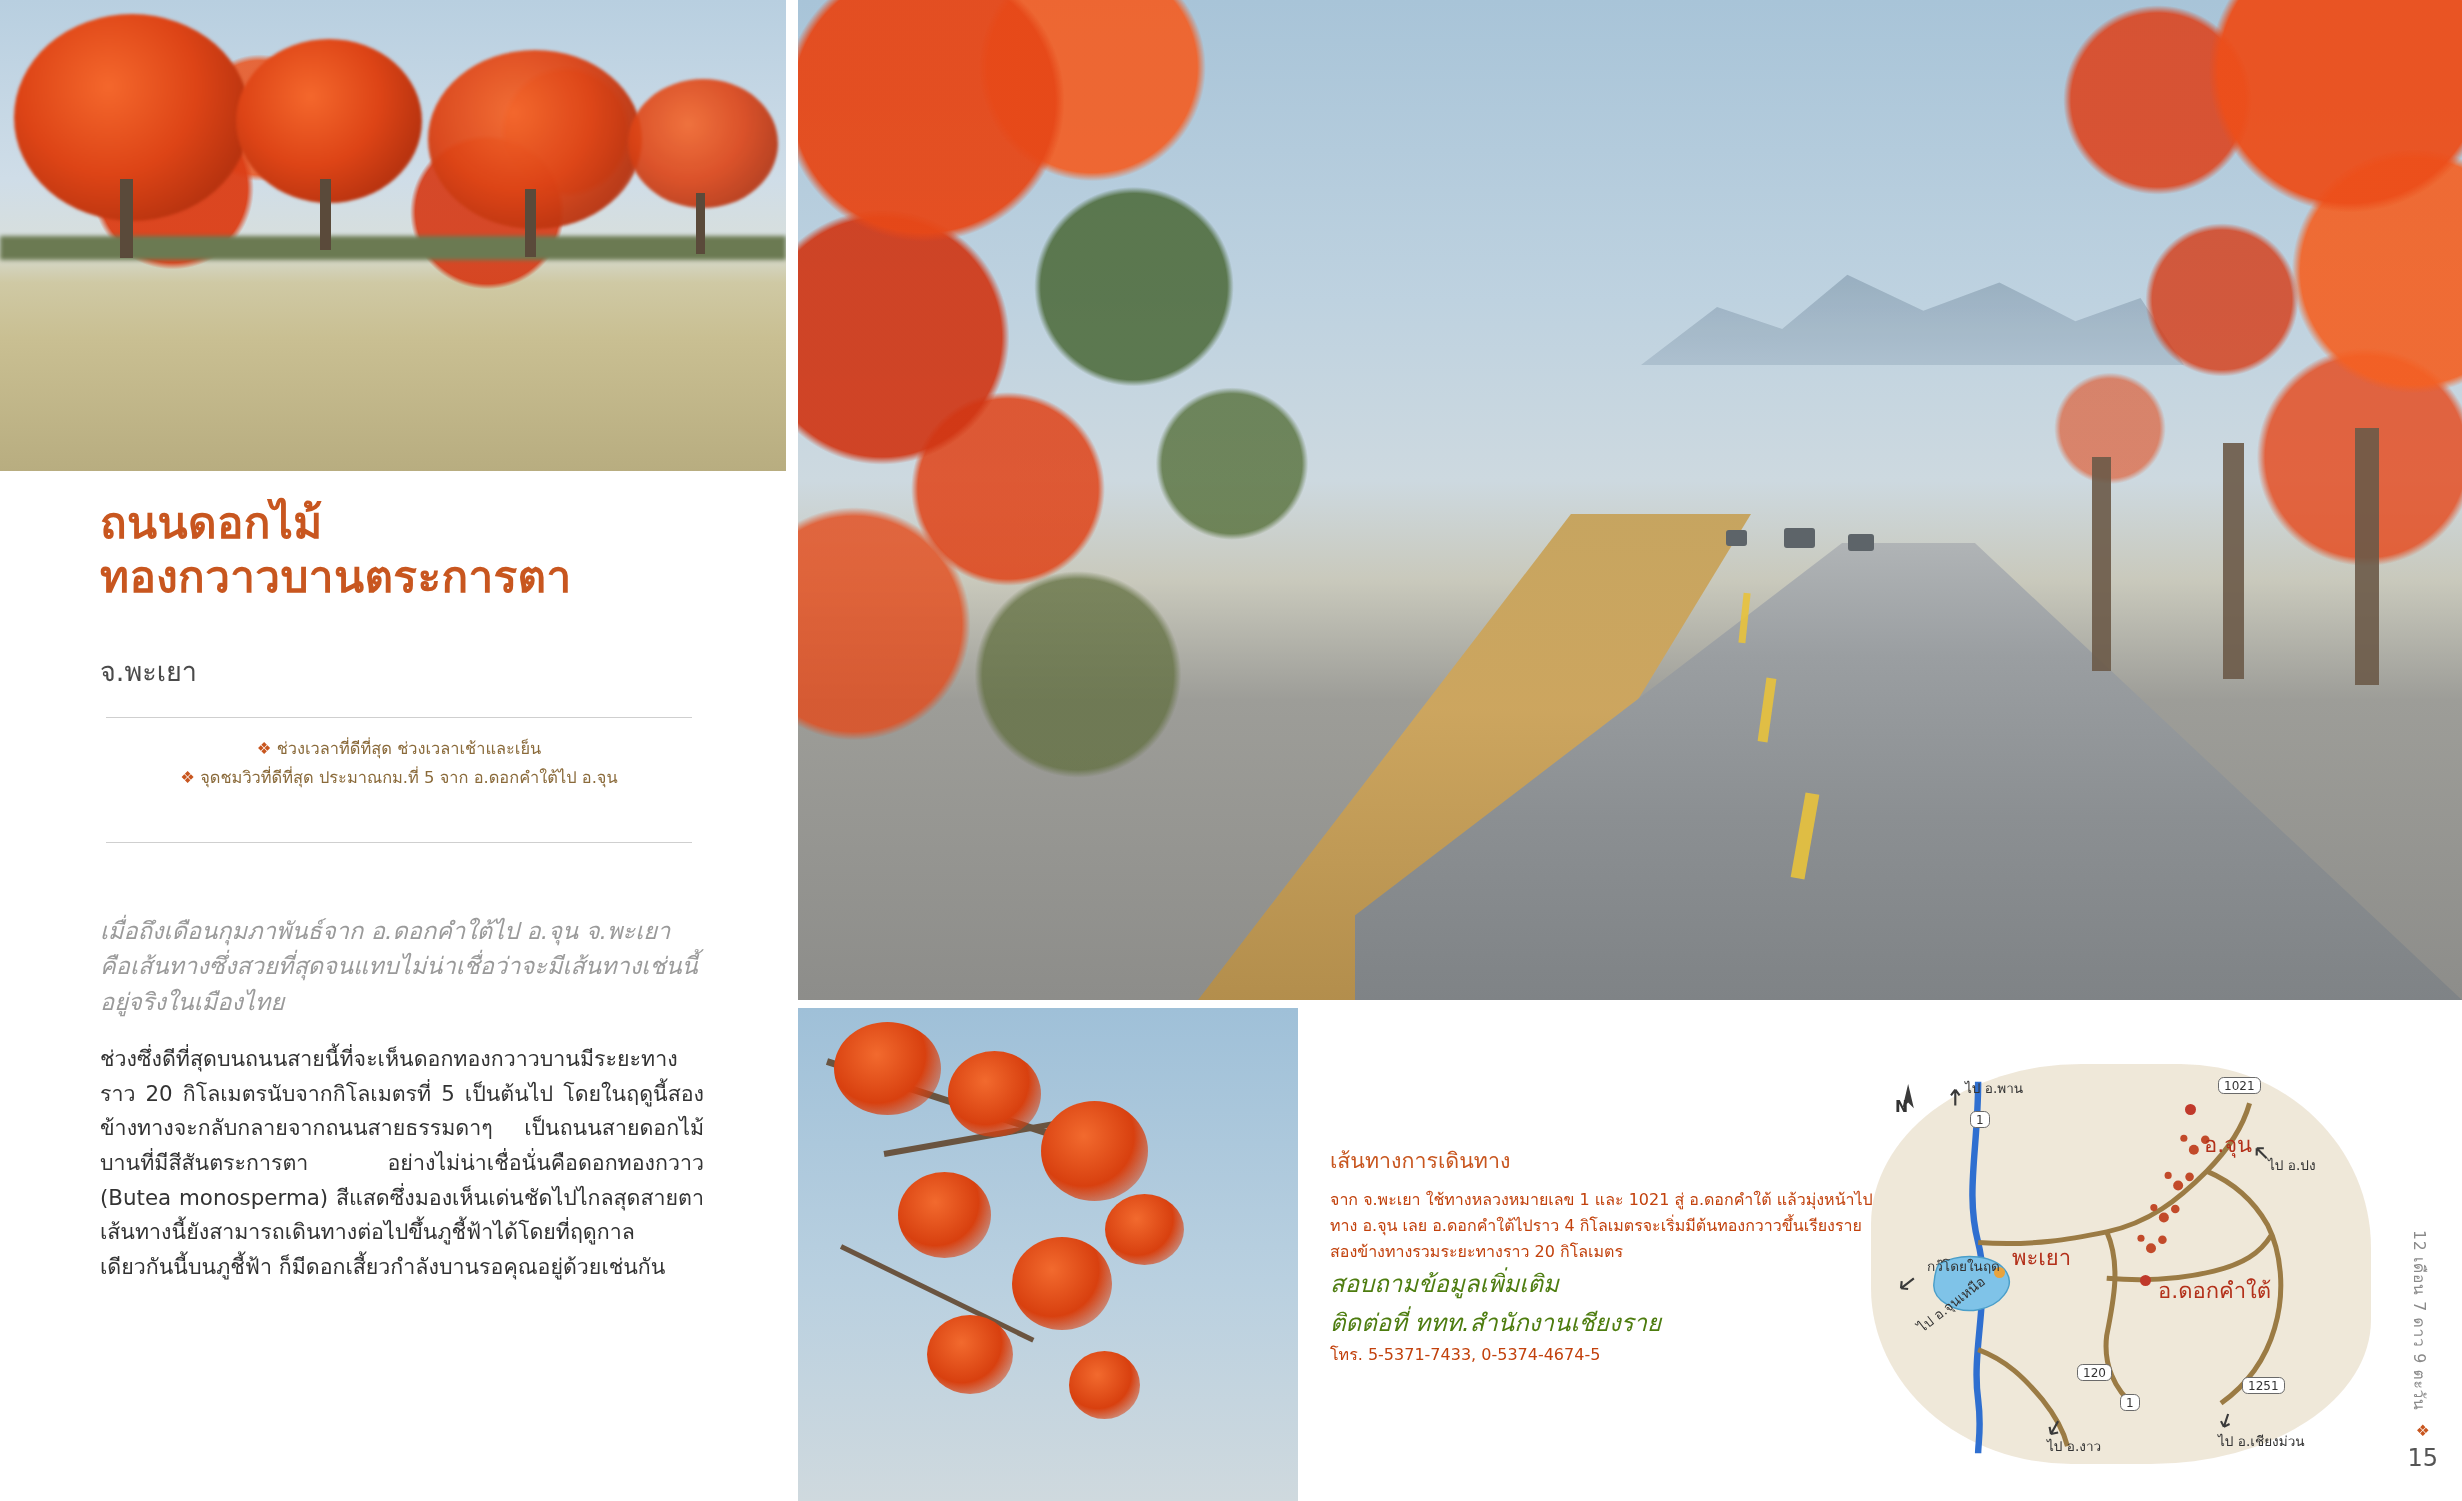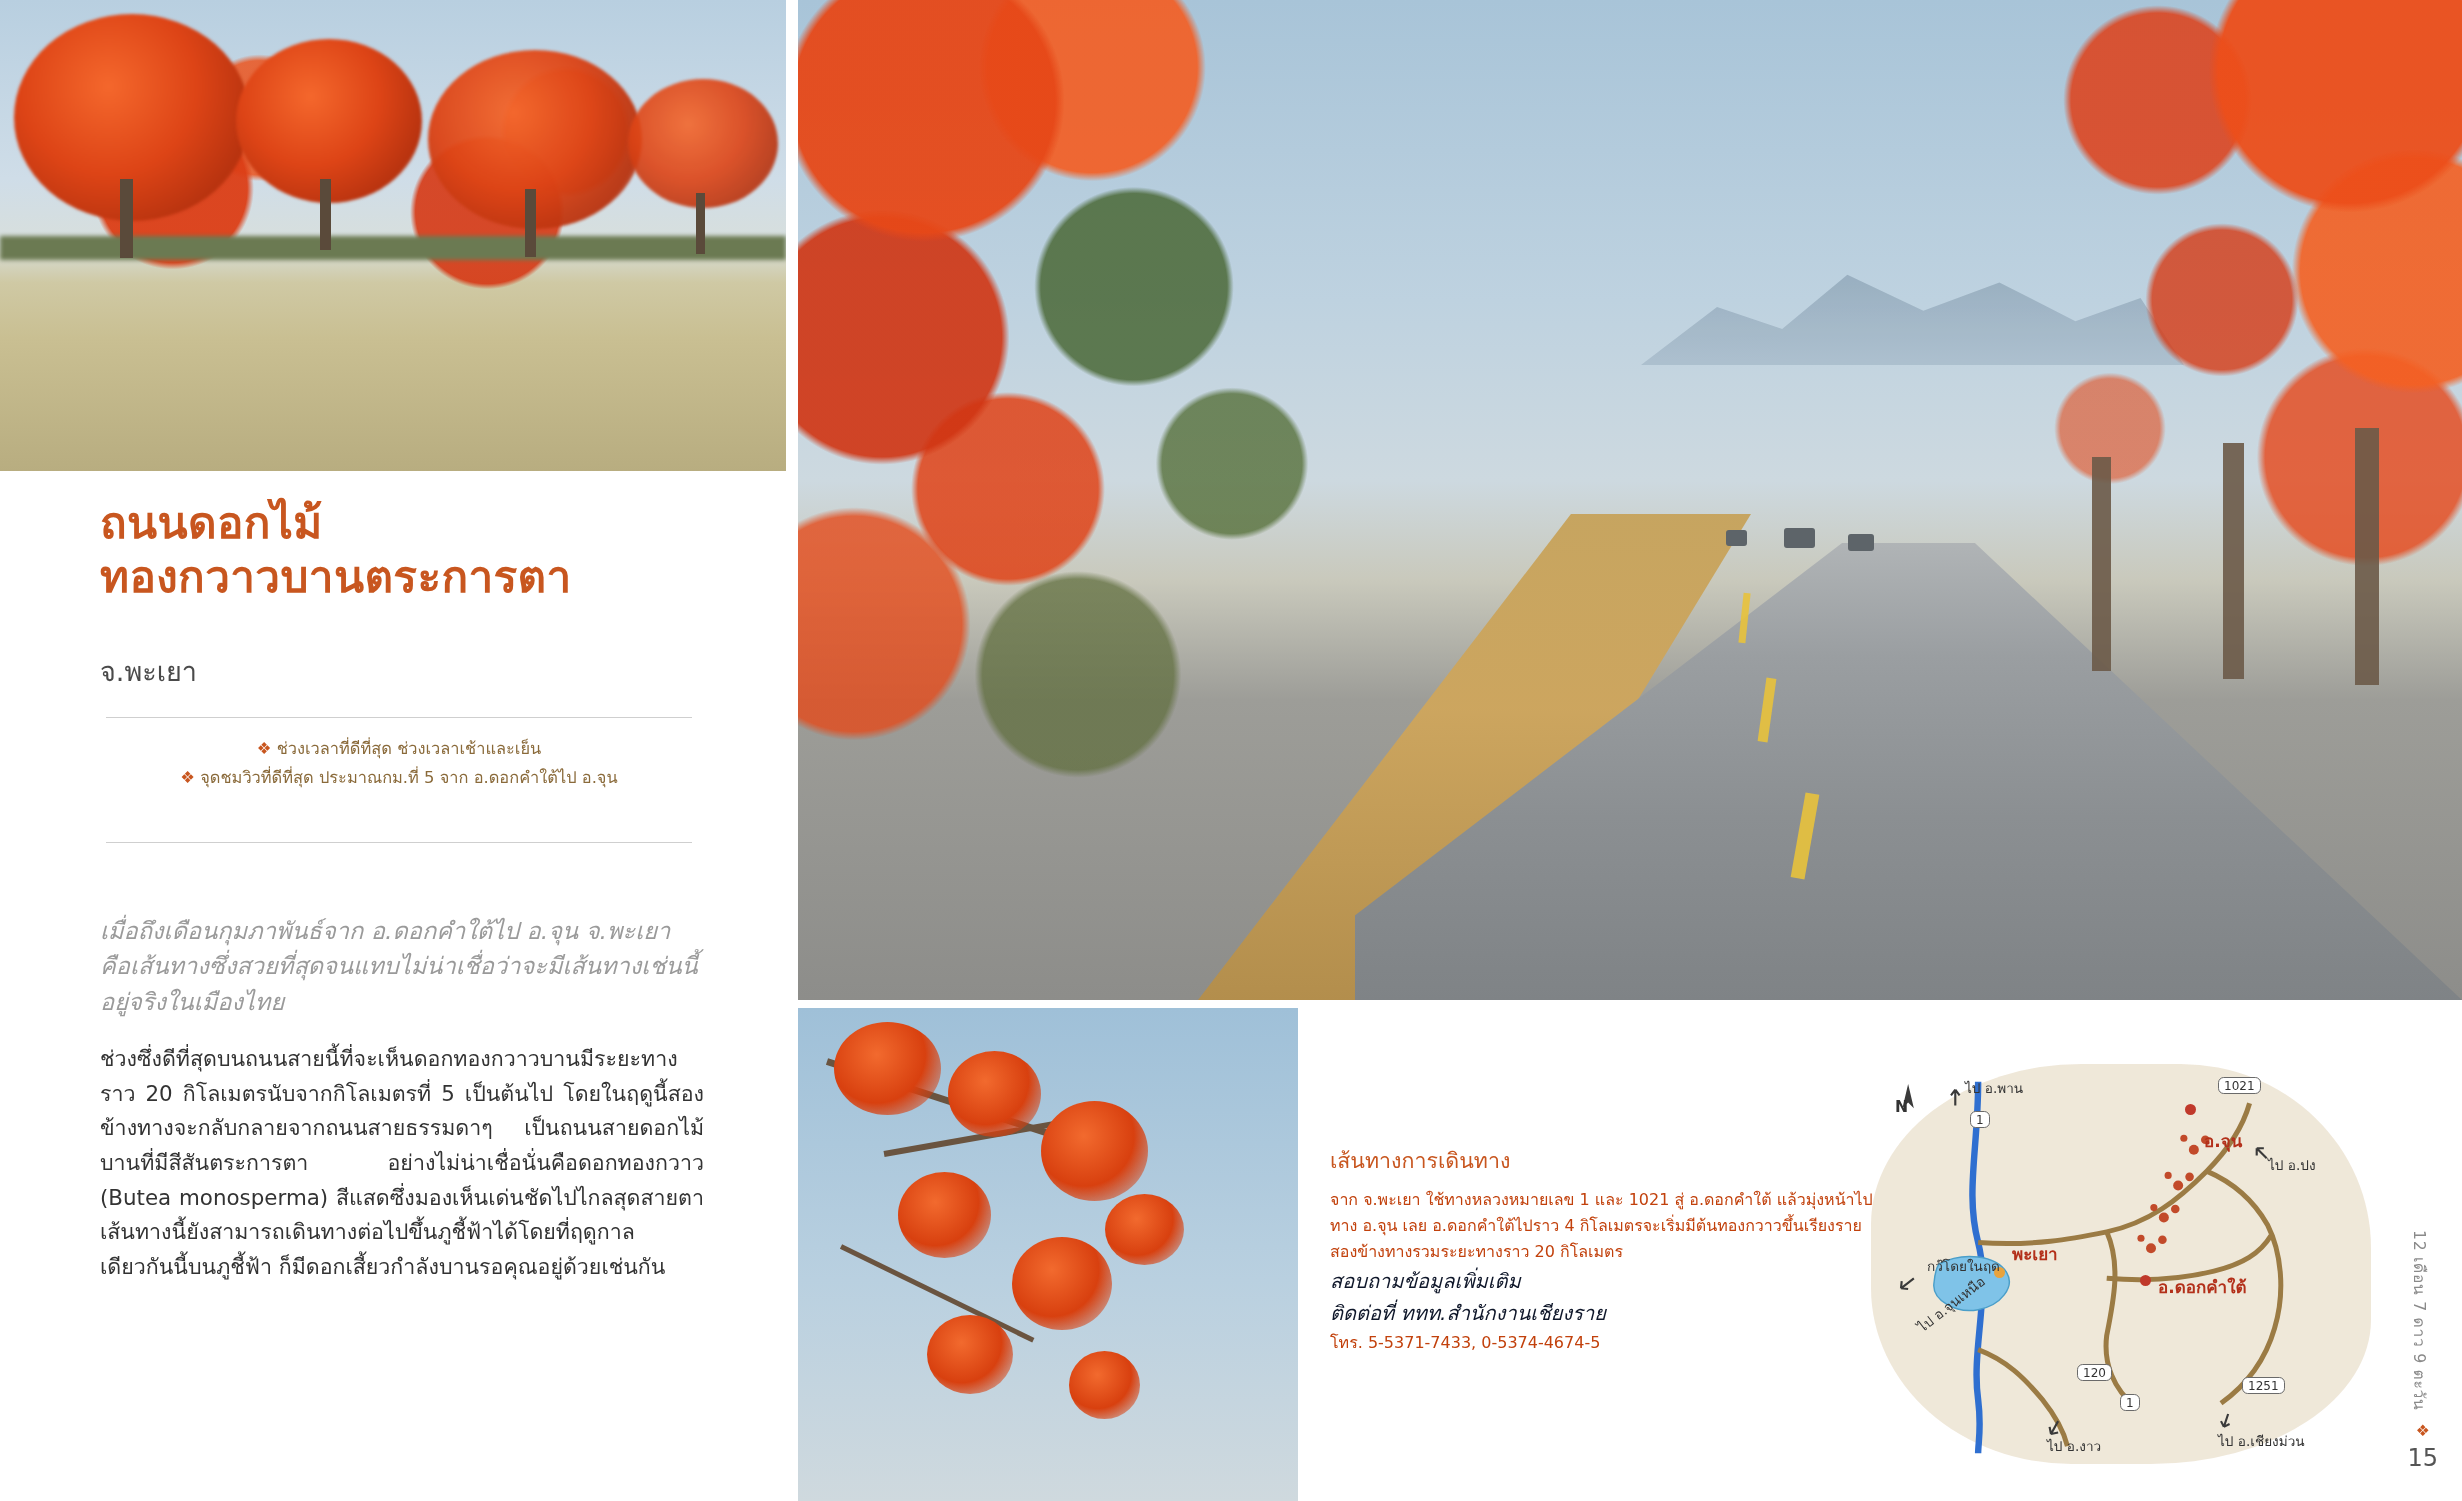--- a/index.html
+++ b/index.html
@@ -82,29 +82,29 @@
   .bullets div{font-size:16.4px;line-height:1.75;}
   .diamond{color:#c8561f;}
   .lead{position:absolute;left:100px;top:443px;width:600px;color:#9a9a9a;font-style:italic;
     font-size:23.6px;line-height:1.5;}
   .body{position:absolute;left:100px;top:571px;width:604px;color:#333;font-size:21.4px;line-height:1.62;text-align:justify;}
 
   
   .info{position:absolute;left:1330px;top:1143px;width:543px;}
   .info-h{color:#c8561f;font-size:21.4px;margin-bottom:10px;}
   .info-p{color:#c2410c;font-size:16px;line-height:1.62;}
-  .info-i{color:#0f172a;font-size:20px;line-height:1.62;font-style:italic;}
+  .info-i{color:#4d7c0f;font-size:24px;line-height:1.62;font-style:italic;}
 
   
   .map{position:absolute;left:1871px;top:1064px;width:500px;height:400px;}
   .map-bg{position:absolute;inset:0;background:#efe7d8;
     border-radius:42% 38% 44% 40%/40% 46% 36% 44%;filter:blur(0.7px);opacity:.95;}
   .map svg{position:absolute;inset:0;}
   .map .lbl{position:absolute;font-size:13.6px;color:#333;white-space:nowrap;}
-  .map .lbl.red{color:#b3301a;font-weight:700;font-size:17px;}
+  .map .lbl.red{color:#b3301a;font-weight:400;font-size:22px;}
   .map .shield{position:absolute;background:#fff;border:1.4px solid #6a6a6a;border-radius:5.7px;
     font-size:12px;color:#333;padding:0.7px 5px;}
   .map .dot{position:absolute;width:11.4px;height:11.4px;border-radius:50%;background:#c0392b;}
   .map .dot.amber{background:#e8a33d;}
 
   
   .folio{position:absolute;right:24px;bottom:28.6px;text-align:center;}
   .folio .vtext{writing-mode:vertical-rl;color:#8a8a8a;font-size:15.7px;letter-spacing:0.7px;margin-bottom:13px;}
   .folio .dia{color:#c8561f;font-size:15.7px;line-height:1;}
   .folio .num{color:#555;font-size:24px;margin-top:5.7px;}

